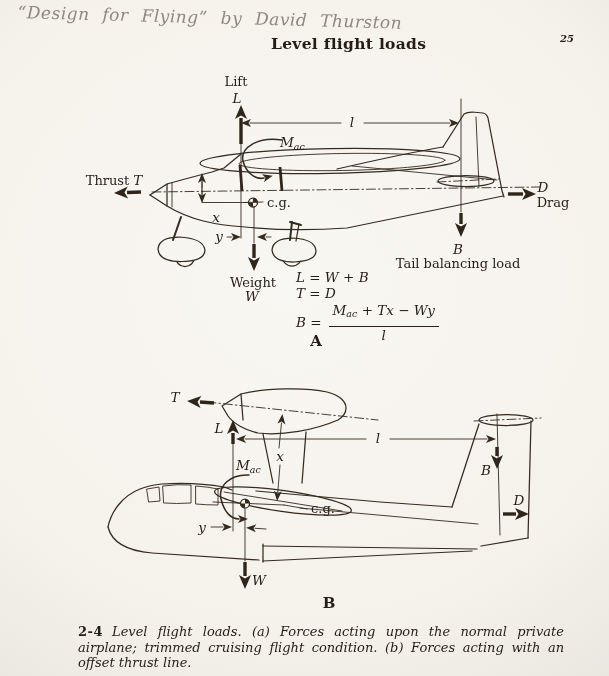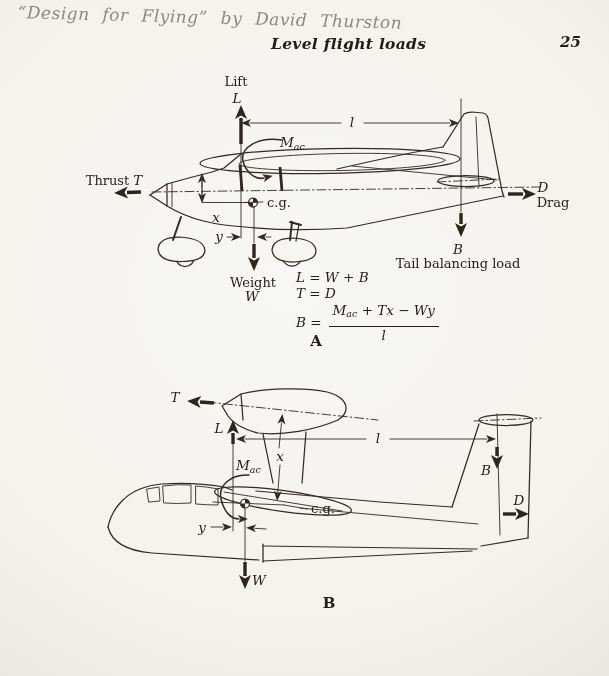--- a/index.html
+++ b/index.html
@@ -4,22 +4,22 @@
 <style>
   html,body{margin:0;padding:0;}
   body{width:609px;height:676px;overflow:hidden;background:#f4f2ed;}
   .page{position:relative;width:609px;height:676px;
         background:radial-gradient(ellipse 90% 75% at 48% 42%, #f9f7f3 0%, #f5f2eb 68%, #e9e6de 100%);
         font-family:"DejaVu Serif", serif;color:#241d15;}
   .handwriting{position:absolute;left:18px;top:2px;width:400px;
         transform:rotate(1.6deg);transform-origin:left top;
         font-family:"DejaVu Serif", serif;font-style:italic;font-size:17px;
         color:#8e897f;letter-spacing:0.5px;word-spacing:7px;white-space:nowrap;}
-  .title{position:absolute;left:271px;top:34px;font-weight:bold;font-size:15.5px;letter-spacing:0.3px;font-style:italic;}
-  .pagenum{position:absolute;left:560px;top:33px;font-weight:bold;font-style:italic;font-size:15px;}
+  .title{position:absolute;left:271px;top:34px;font-weight:bold;font-size:15.5px;letter-spacing:0.3px;}
+  .pagenum{position:absolute;left:560px;top:33px;font-weight:bold;font-style:italic;font-size:10px;}
   svg.art{position:absolute;left:0;top:0;width:609px;height:676px;}
   .ink{stroke:#332a20;fill:none;stroke-width:1.25;stroke-linecap:round;stroke-linejoin:round;}
   .thin{stroke-width:0.9;}
   .w2{stroke-width:2;}
   .bar{stroke-width:2.8;stroke:#2f271d;}
   .thick{stroke:#2f261b;stroke-width:3.4;fill:none;stroke-linecap:butt;}
   .dash{stroke-dasharray:9 3 1.5 3;stroke-width:0.9;}
   .fillbg{fill:#f7f5f0;}
   .inkfill{fill:#332a20;stroke:none;}
   text{fill:#241d15;}
@@ -211,14 +211,17 @@
     <div>T = D</div>
     <div class="eqrow">
       <span>B =</span>
       <span class="frac">
         <span class="num"><span>M</span><sub class="subsc">ac</sub><span> + Tx − Wy</span></span>
         <span class="den">l</span>
       </span>
     </div>
   </div>
 
+  <div class="caption">
+    <span class="capnum">2-4</span><span>Level flight loads. (a) Forces acting upon the normal private airplane; trimmed cruising flight condition. (b) Forces acting with an offset thrust line.</span>
+  </div>
 
 </div>
 
 </body></html>

